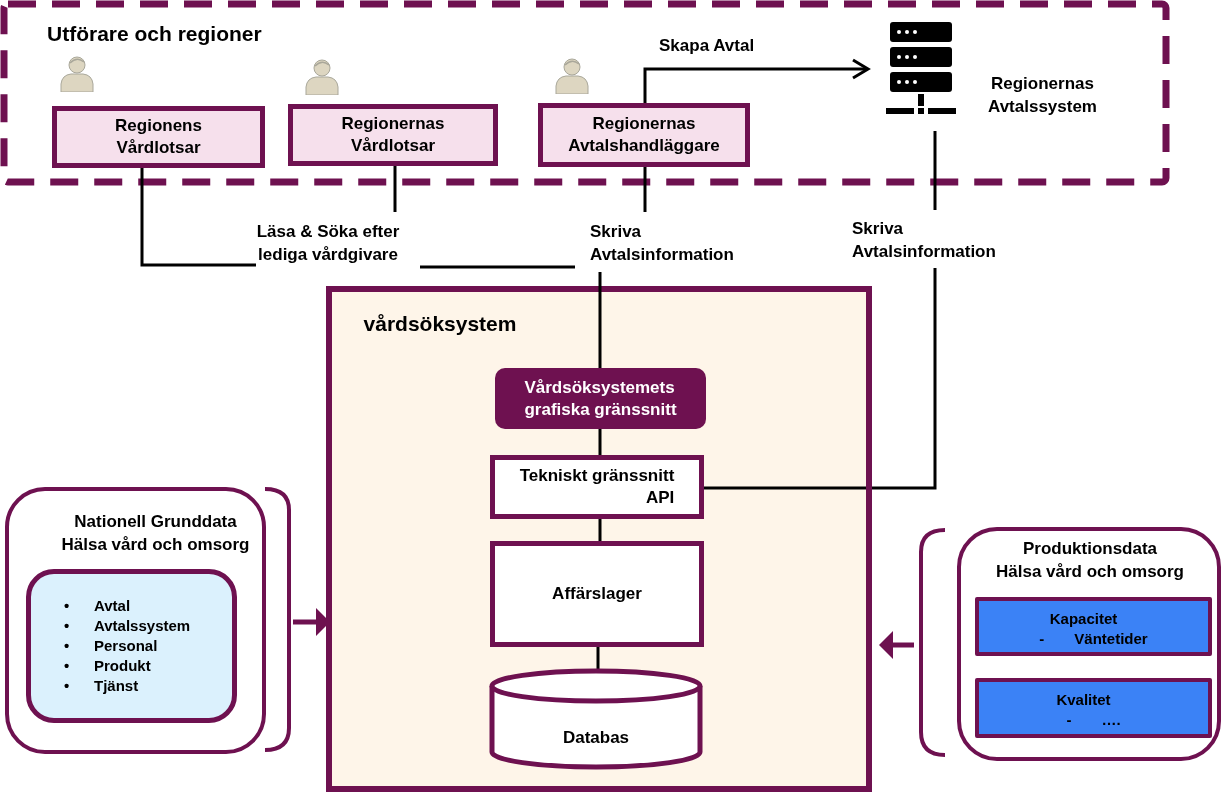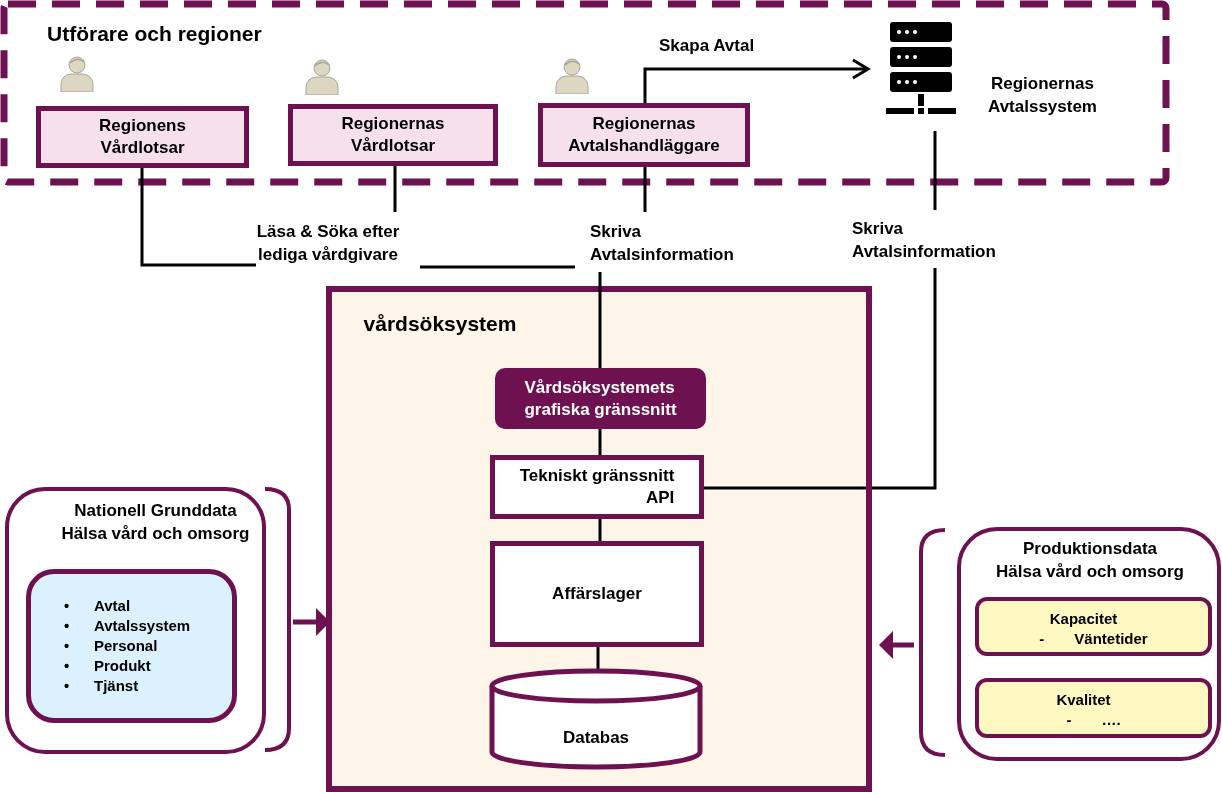--- a/index.html
+++ b/index.html
@@ -21,21 +21,21 @@
              text-align:left; font-size:17px; font-weight:bold; line-height:22px; }
   .white-box { background:#fff; border:5px solid #6e1150; box-sizing:border-box;
                display:flex; align-items:center; justify-content:center; text-align:right;
                font-size:17px; font-weight:bold; line-height:22px; }
   .rounded-outer { background:#fff; border:4px solid #6e1150; border-radius:40px; box-sizing:border-box; }
   .grund-title { font-size:17px; font-weight:bold; line-height:23px; text-align:center; }
   .inner-blue { background:#dbf1fd; border:5px solid #6e1150; border-radius:28px; box-sizing:border-box; }
   .bullets { list-style:none; margin:0; padding:0; font-size:15px; font-weight:bold; line-height:20px; }
   .bullets li { position:relative; padding-left:30px; }
   .bullets li .dot { position:absolute; left:0; top:0; font-weight:bold; }
-  .prod-inner { background:#fef9c3; border:4px solid #6e1150; border-radius:12px; box-sizing:border-box;
+  .prod-inner { background:#3b82f6; border:4px solid #6e1150; border-radius:2px; box-sizing:border-box;
                 text-align:center; font-size:15px; font-weight:bold; line-height:20px; }
   .sub-item { display:flex; justify-content:center; gap:30px; }
 </style>
 </head>
 <body>
 
 <svg id="lines" viewBox="0 0 1222 792">
 
   <rect x="4" y="4" width="1162" height="178" fill="none" stroke="#6e1150" stroke-width="7" stroke-dasharray="28 16" rx="4"></rect>
 
@@ -76,21 +76,21 @@
   <circle cx="20" cy="13" r="8" fill="#ddd6c1" stroke="#a9a79a" stroke-width="1"></circle>
   <path d="M13,11 Q20,4 27,10" fill="none" stroke="#a9a79a" stroke-width="1.5"></path>
   <path d="M4,40 L4,32 Q5,23 14,22 L26,22 Q35,23 36,32 L36,40 Z" fill="#ddd6c1" stroke="#a9a79a" stroke-width="1"></path>
 </svg>
 <svg class="abs person" style="left:552px;top:54px" viewBox="0 0 40 40">
   <circle cx="20" cy="13" r="8" fill="#ddd6c1" stroke="#a9a79a" stroke-width="1"></circle>
   <path d="M13,11 Q20,4 27,10" fill="none" stroke="#a9a79a" stroke-width="1.5"></path>
   <path d="M4,40 L4,32 Q5,23 14,22 L26,22 Q35,23 36,32 L36,40 Z" fill="#ddd6c1" stroke="#a9a79a" stroke-width="1"></path>
 </svg>
 
-<div class="abs actor-box" style="left:36px;top:106px;width:213px;height:62px">
+<div class="abs actor-box" style="left:52px;top:106px;width:213px;height:62px">
   <div>
       <div>Regionens</div>
   <div>Vårdlotsar</div>
     </div>
 </div>
 <div class="abs actor-box" style="left:288px;top:104px;width:210px;height:62px">
   <div>
       <div>Regionernas</div>
   <div>Vårdlotsar</div>
     </div>
@@ -172,21 +172,21 @@
   <div>Affärslager</div>
 </div>
 
 <svg class="abs" style="left:488px;top:668px;width:216px;height:104px" viewBox="0 0 216 104">
   <path d="M4,18 L4,84 A104,15 0 0 0 212,84 L212,18" fill="#fff" stroke="#6e1150" stroke-width="5"></path>
   <ellipse cx="108" cy="18" rx="104" ry="15" fill="#fff" stroke="#6e1150" stroke-width="5"></ellipse>
 </svg>
 <div class="abs" style="left:488px;top:728px;width:216px;text-align:center;font-size:17px;font-weight:bold">Databas</div>
 
 <div class="abs rounded-outer" style="left:5px;top:487px;width:261px;height:267px"></div>
-<div class="abs grund-title" style="left:5px;top:499px;width:301px">
+<div class="abs grund-title" style="left:5px;top:510px;width:301px">
   <div>Nationell Grunddata</div>
   <div>Hälsa vård och omsorg</div>
 </div>
 <div class="abs inner-blue" style="left:26px;top:569px;width:211px;height:154px">
   <ul class="bullets" id="grund-list" style="position:absolute;left:33px;top:22px">
       <li><span class="dot">•</span><span>Avtal</span></li>
       <li><span class="dot">•</span><span>Avtalssystem</span></li>
       <li><span class="dot">•</span><span>Personal</span></li>
       <li><span class="dot">•</span><span>Produkt</span></li>
       <li><span class="dot">•</span><span>Tjänst</span></li>

